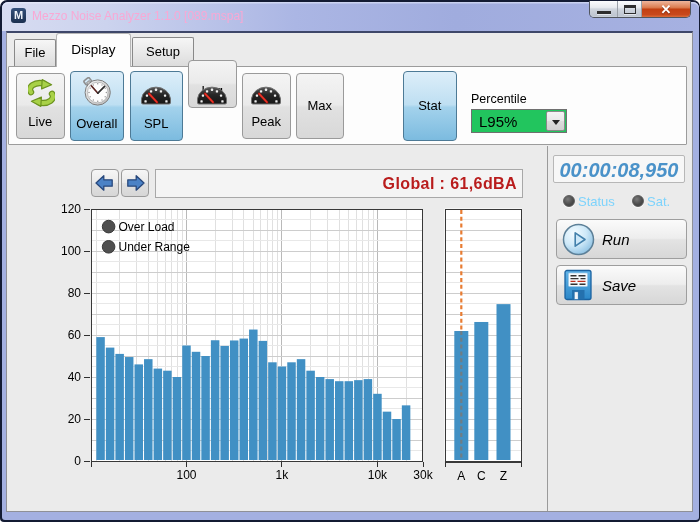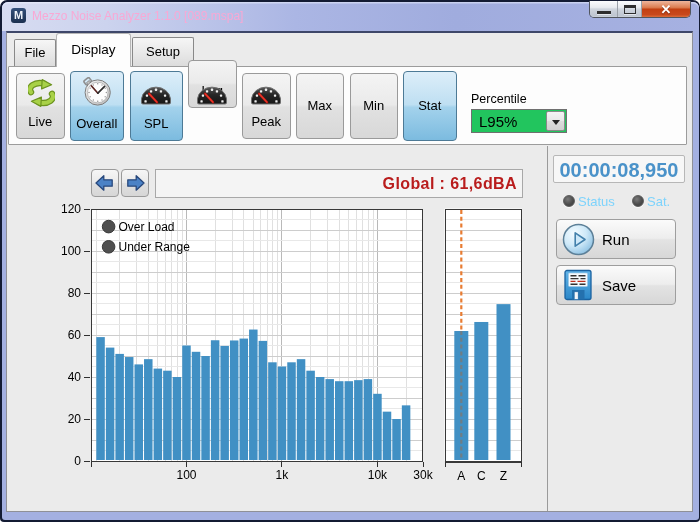--- a/index.html
+++ b/index.html
@@ -60,28 +60,28 @@
   background:linear-gradient(#f6f6f6,#eaeaea 48%,#e0e0e0 52%,#d6d6d6); }
 #nav-l { left:91px; } #nav-r { left:121px; }
 #globalbox { position:absolute; left:155px; top:169px; width:368px; height:29px;
   background:#f4f4f4; border:1px solid #a8a8a8; z-index:1; }
 #globalbox span { position:absolute; right:5px; top:5px; font-size:16px; font-weight:bold; color:#b91c1c; letter-spacing:0.4px; }
 #chart { position:absolute; left:55px; top:200px; z-index:1; }
 
 #timer { position:absolute; left:553px; top:155px; width:132px; height:28px;
   background:#f7f7f7; border:1px solid #b7b7b7; border-radius:2px; z-index:1; }
 #timer span { position:absolute; left:0; right:0; top:2.5px; text-align:center;
-  font-size:20px; font-weight:bold; color:#4a92c9; }
+  font-size:20px; font-weight:bold; color:#4a92c9;font-style:italic; }
 .led { position:absolute; width:12px; height:12px; border-radius:50%; z-index:1;
   background:radial-gradient(circle at 38% 32%, #7a7a7a, #4a4a4a 58%, #3e3e3e);
   border:1px solid #5e5e5e; box-shadow:0 1px 1px rgba(255,255,255,0.75); }
 .ledtext { position:absolute; font-size:13px; color:#7dd3fc; z-index:1; }
-.bigbtn { position:absolute; left:556px; width:120px; height:40px; z-index:1;
+.bigbtn { position:absolute; left:556px; width:131px; height:40px; z-index:1;
   border:1px solid #9e9e9e; border-radius:4px;
-  background:linear-gradient(#fbfbfb,#ededed 48%,#e3e3e3 52%,#d7d7d7); }
+  background:linear-gradient(#fbfbfb,#ededed 48%,#e3e3e3 52%,#d7d7d7);font-style:italic; }
 .bigbtn span { position:absolute; left:45px; top:50%; margin-top:-8.5px; font-size:15px; color:#000; }
 #runbtn { top:219px; } #savebtn { top:265px; }
 svg { display:block; }
 .icon { position:absolute; z-index:2; }
 </style>
 </head>
 <body>
 <div id="win">
  <div id="frame"></div>
  <div id="titlebar"></div>
@@ -114,23 +114,20 @@
       <div class="tlabel">SPL</div>
     </div>
  <div class="tbtn" style="left:188px; top:60px; width:48.5px; height:48px;">
       <div class="tlabel">Leq</div>
     </div>
  <div class="tbtn" style="left:242px; top:73px; width:48.5px; height:66px;">
       <div class="tlabel">Peak</div>
     </div>
  <div class="tbtn" style="left:295.5px; top:73px; width:48.5px; height:66px;">
       <div class="tcenter">Max</div>
-    </div>
- <div class="tbtn" style="left:349.5px; top:73px; width:48.5px; height:66px;">
-      <div class="tcenter">Min</div>
     </div>
  <div class="tbtn sel" style="left:403px; top:71px; width:53.5px; height:70px;">
       <div class="tcenter">Stat</div>
     </div>
 
  <div class="icon" style="left:28px; top:79px;">
   <svg width="27" height="28" viewBox="0 0 27 28">
    <g stroke-linejoin="round" stroke-linecap="round">
     <path d="M3,13.2 A10.2,6.4 0 0 1 15.5,4.4" fill="none" stroke="#6d941f" stroke-width="6.4"></path>
     <path d="M3,13.2 A10.2,6.4 0 0 1 15.5,4.4" fill="none" stroke="#a8d147" stroke-width="4"></path>

